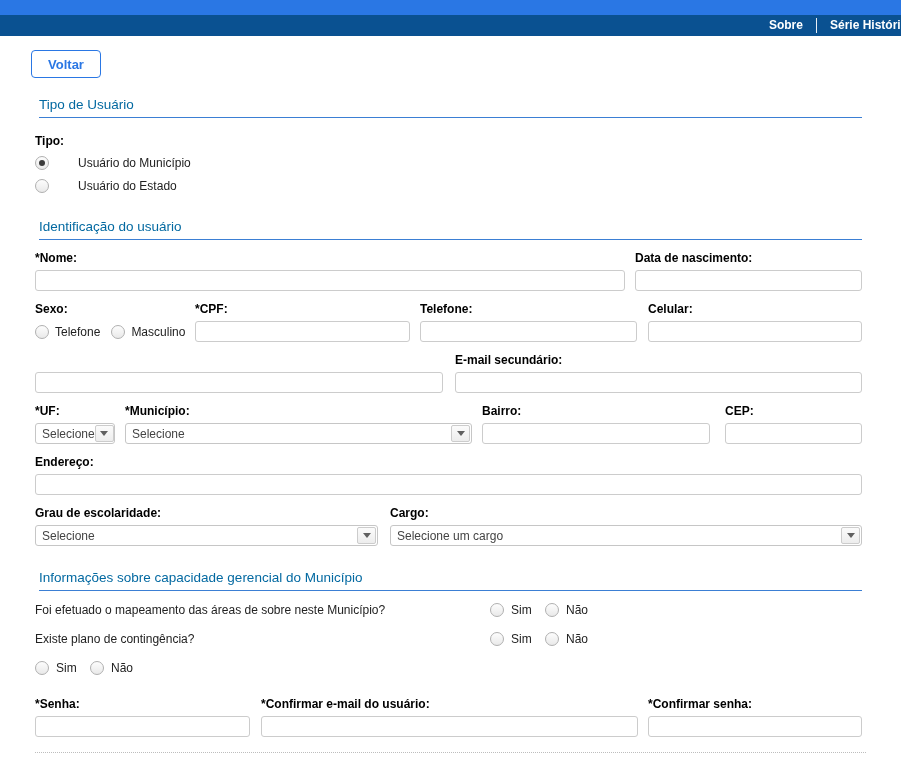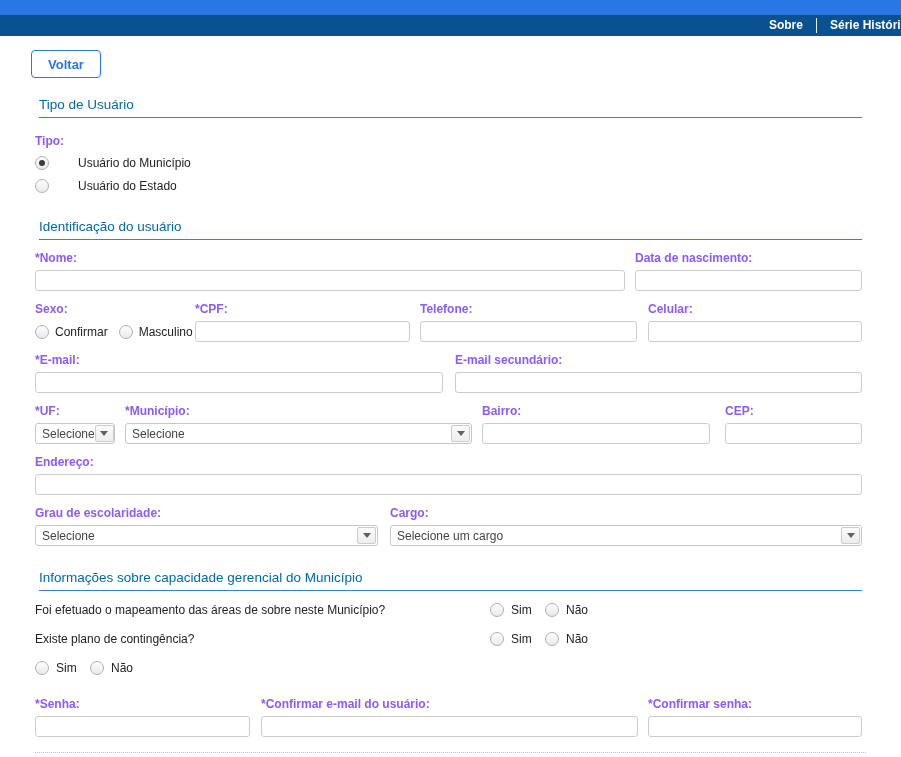--- a/index.html
+++ b/index.html
@@ -34,21 +34,21 @@
   }
 
   .section-title {
     color:#0369a1; font-size:13.5px; font-weight:normal;
     margin:4px; padding-bottom:5px; border-bottom:1px solid #3b7fd4;
   }
   .mt-19 { margin-top:19px; }
   .mt-26 { margin-top:26px; }
   .mt-24 { margin-top:24px; }
 
-  .lbl { display:block; font-size:12px; font-weight:bold; color:#8b5cf6; margin-bottom:5px; }
+  .lbl { display:block; font-size:12px; font-weight:bold; color:#000000; margin-bottom:5px; }
   .txt {
     width:100%; height:21px; border:1px solid #ccc; border-radius:3px;
     padding:0 5px; font-size:12px; font-family:"Liberation Sans", sans-serif; color:#333;
     background:#fff;
   }
   .row { display:flex; align-items:flex-end; margin-top:11px; }
   .row .field { flex:none; }
 
   
   .w-nome{width:590px;margin-right:10px}.w-data{width:227px}
@@ -144,21 +144,21 @@
       <input type="text" class="txt" style="">
     </div>
   </div>
 
   <div class="row">
     <div class="field w-sexo">
       <label class="lbl">Sexo:</label>
       <div class="sexo-opts">
         <span class="radio-item">
           <span class="radio"></span>
-          <span>Confirmar</span>
+          <span>Telefone</span>
         </span>
         <span class="radio-item">
           <span class="radio"></span>
           <span>Masculino</span>
         </span>
       </div>
     </div>
     <div class="field w-cpf">
       <label class="lbl">*CPF:</label>
       <input type="text" class="txt" style="">
@@ -168,21 +168,20 @@
       <input type="text" class="txt" style="">
     </div>
     <div class="field w-cel">
       <label class="lbl">Celular:</label>
       <input type="text" class="txt" style="">
     </div>
   </div>
 
   <div class="row">
     <div class="field w-email">
-      <label class="lbl">*E-mail:</label>
       <input type="text" class="txt" style="">
     </div>
     <div class="field w-email2">
       <label class="lbl">E-mail secundário:</label>
       <input type="text" class="txt" style="">
     </div>
   </div>
 
   <div class="row">
     <div class="field w-uf">

